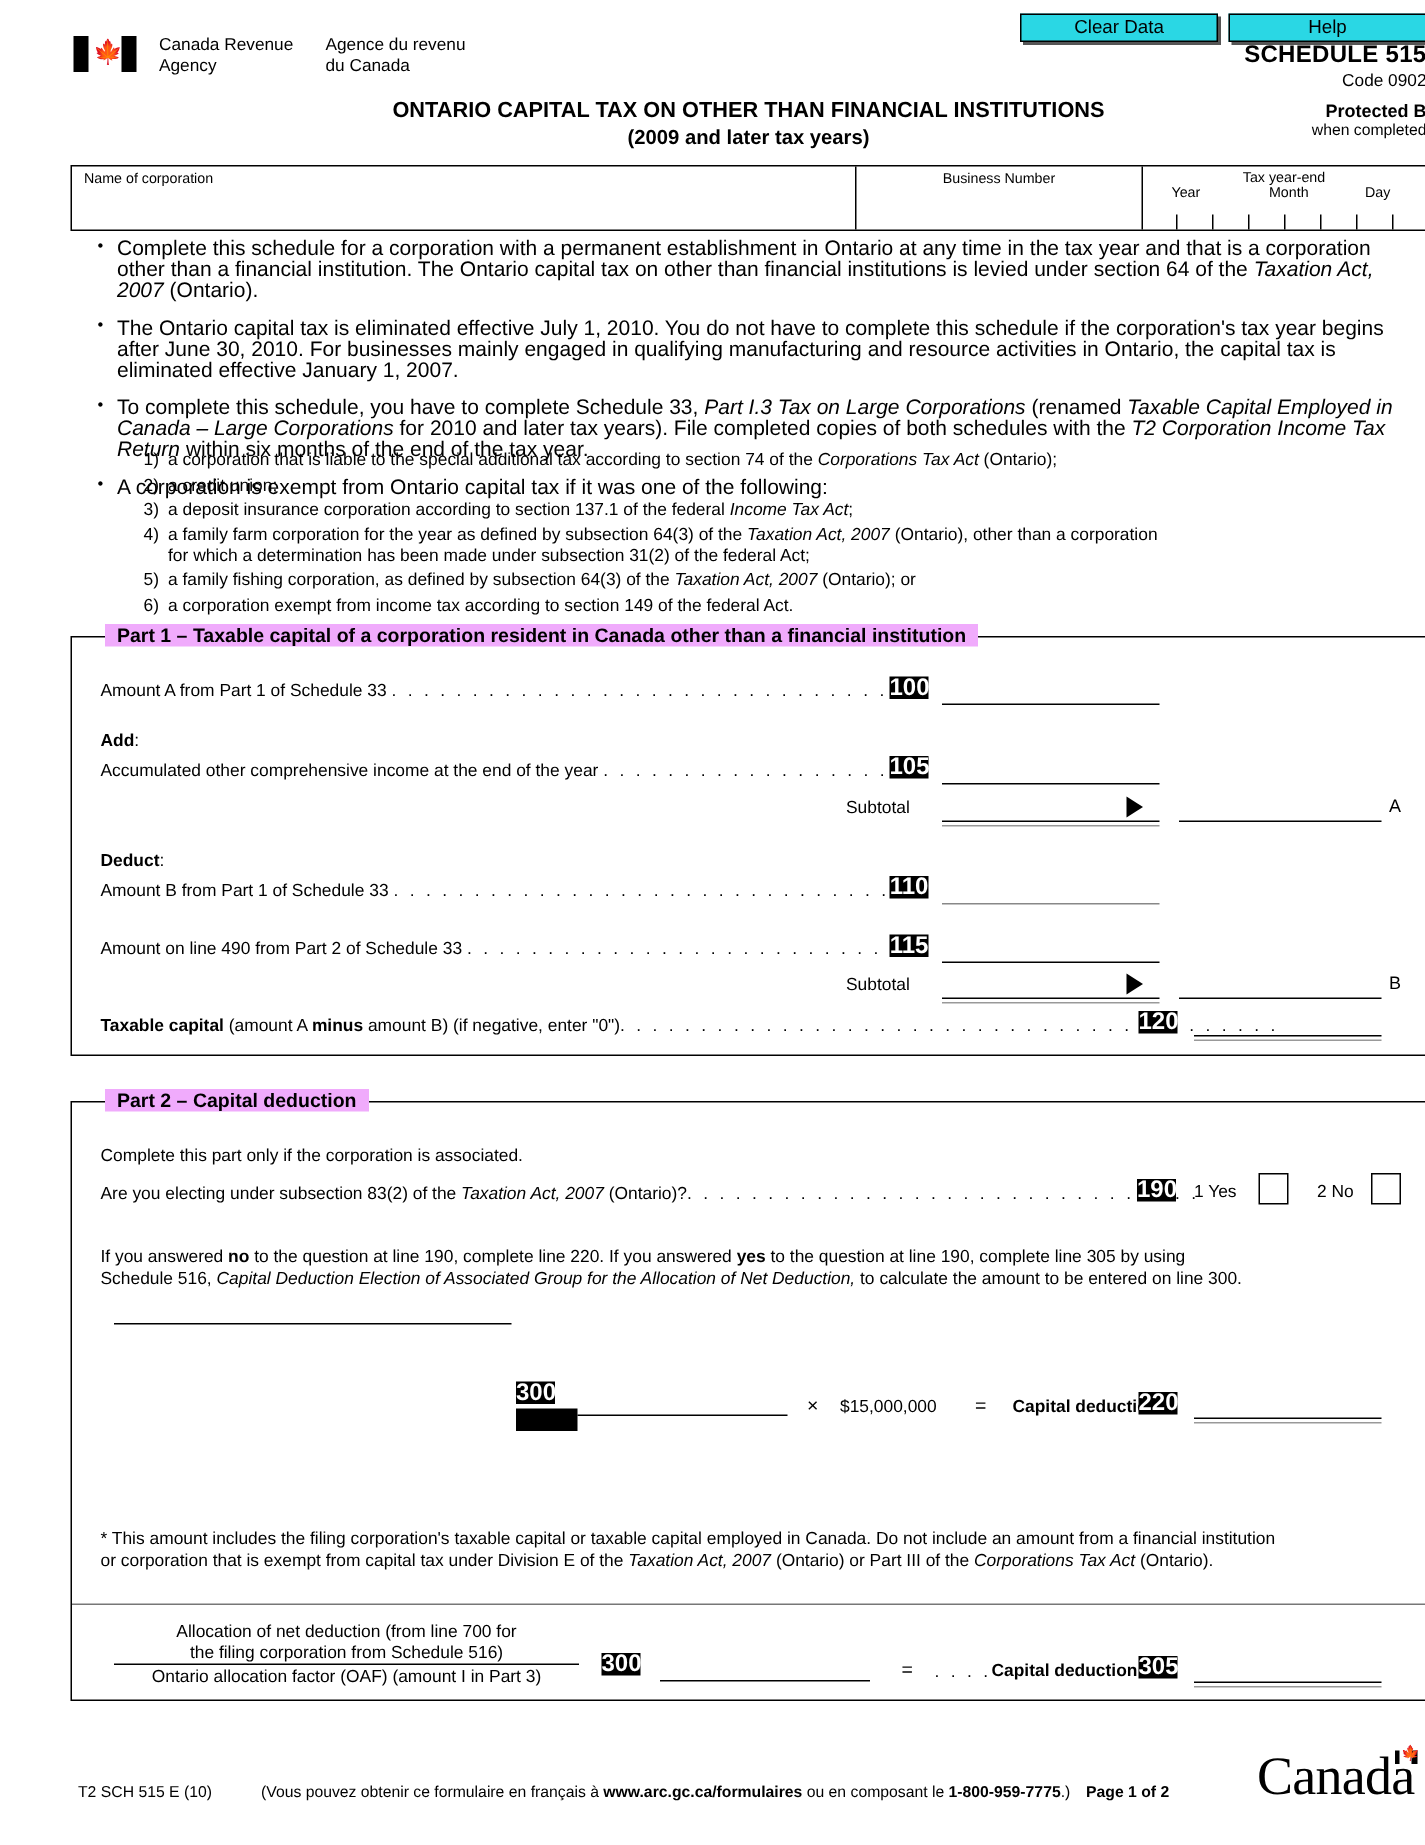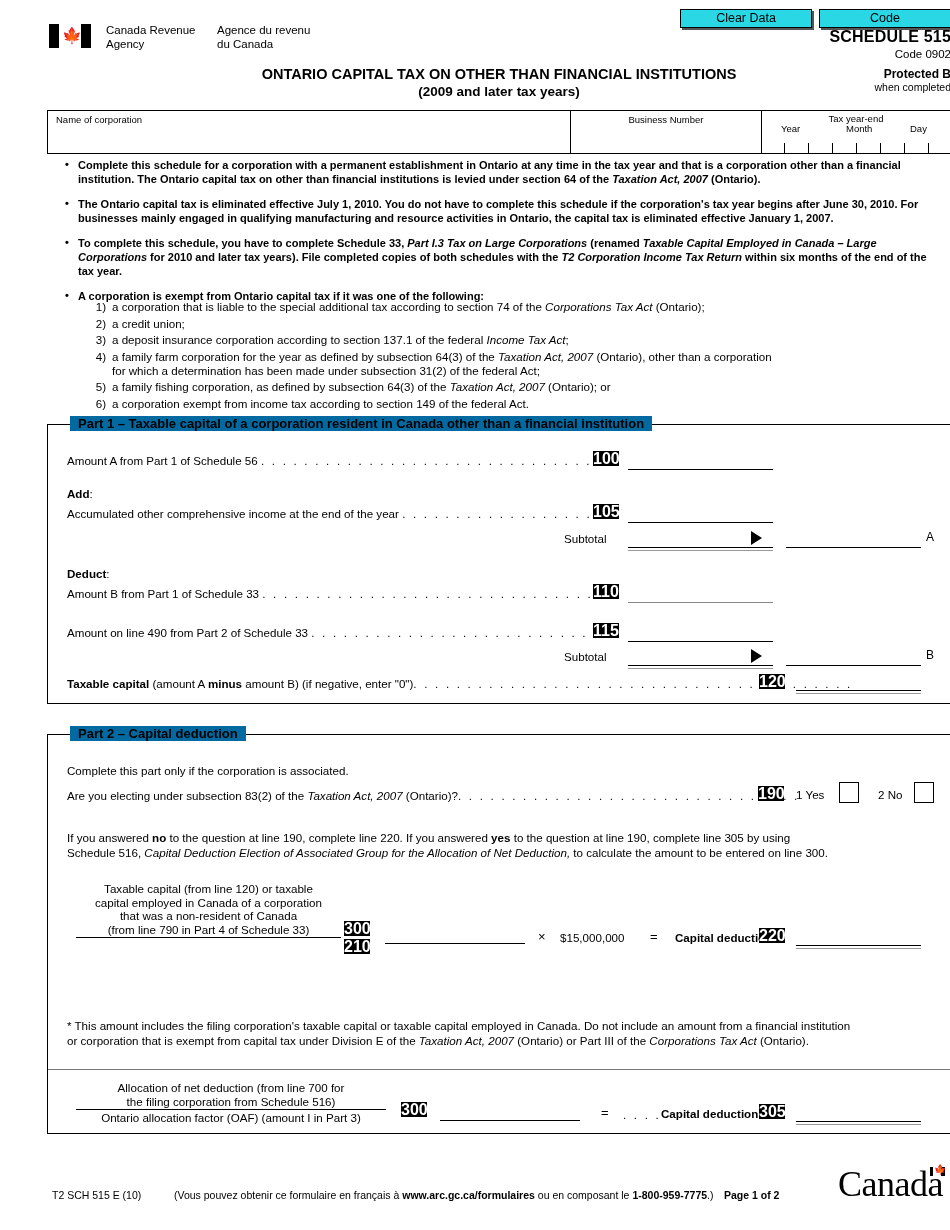--- a/index.html
+++ b/index.html
@@ -66,40 +66,40 @@
   .tyetitle { font-size:9.5px; text-align:center; padding-top:2px; }
   .tyecols { position:absolute; top:12px; left:0; width:100%; font-size:9.5px; }
   .tyecols span { position:absolute; }
   .tye-year  { left:19px; }
   .tye-month { left:84px; }
   .tye-day   { left:148px; }
   .ticks { position:absolute; bottom:0; left:0; width:100%; height:10px; }
   .tick { position:absolute; bottom:0; width:1px; height:10px; background:#000; }
 
   
-  .bullets { position:absolute; left:41px; top:158px; width:880px; font-size:11px; line-height:14px;font-weight:bold; }
+  .bullets { position:absolute; left:41px; top:158px; width:880px; font-size:14px; line-height:14px; }
   .bullet { position:relative; padding-left:13px; margin-bottom:11px; }
   .bullet::before { content:"\2022"; position:absolute; left:0; top:-1px; font-size:11px; }
   .bullet.tight { margin-bottom:7px; }
   i { font-style:italic; }
   b { font-weight:bold; }
 
   .numlist { position:absolute; left:62px; top:300px; width:870px; font-size:11.6px; line-height:14px; }
   .numrow { position:relative; padding-left:26px; margin-bottom:2.5px; }
   .numrow .n { position:absolute; left:0; top:0; width:20px; text-align:right; }
 
   
   .part {
     position:absolute;
     border:1.4px solid #000;
   }
   .part-legend {
     position:absolute;
     top:-9px; left:22px;
-    background:#0369a1;
+    background:#f0abfc;
     padding:0 8px;
     font-size:13px;
     font-weight:bold;
     white-space:nowrap;
     text-align:right;
   }
   #part1 { left:23px; top:424px; width:904px; height:280px; }
   #part2 { left:23px; top:734px; width:904px; height:400px; }
 
   
@@ -157,21 +157,21 @@
   .wmflag .b.l { left:0; } .wmflag .b.r { right:0; }
   .wmflag .lf { position:absolute; left:4px; top:-2px; font-size:10px; line-height:10px; }
 </style>
 </head>
 <body>
 
 <div class="page">
 
   <div class="topbtns">
     <div class="btn btn-clear">Clear Data</div>
-    <div class="btn btn-help">Code</div>
+    <div class="btn btn-help">Help</div>
   </div>
 
   <div class="cra-logo">
     <div class="flag">
       <div class="bar l"></div>
       <div class="bar r"></div>
       <div class="leaf">🍁</div>
     </div>
   </div>
   <div class="cra-en">
@@ -265,21 +265,21 @@
     <div class="numrow">
       <span class="n">6)</span>
       a corporation exempt from income tax according to section 149 of the federal Act.
     </div>
   </div>
 
   <div class="part" id="part1">
     <div class="part-legend">Part 1 – Taxable capital of a corporation resident in Canada other than a financial institution</div>
 
     <div class="txt" style="left:19px; top:29px;">
-      <span>Amount A from Part 1 of Schedule 56</span>
+      <span>Amount A from Part 1 of Schedule 33</span>
       <span class="dots">. . . . . . . . . . . . . . . . . . . . . . . . . . . . . . . . .</span>
     </div>
     <div class="linebox" style="left:545px; top:26px;">100</div>
     <div class="rule" style="left:580px; top:44px; width:145px;"></div>
 
     <div class="txt txtb" style="left:19px; top:62px;">
       <span>Add</span><span style="font-weight:normal">:</span>
     </div>
 
     <div class="txt" style="left:19px; top:82px;">
@@ -339,31 +339,25 @@
     <div class="chk" style="left:791px; top:47px;"></div>
     <div class="txt" style="left:830px; top:53px;">2 No</div>
     <div class="chk" style="left:866px; top:47px;"></div>
 
     <div class="txt" style="left:19px; top:95px; width:870px; line-height:15px;">
       <span>If you answered </span><b>no</b><span> to the question at line 190, complete line 220. If you answered </span><b>yes</b><span> to the question at line 190, complete line 305 by using</span><br>
       <span>Schedule 516, </span><i>Capital Deduction Election of Associated Group for the Allocation of Net Deduction,</i><span> to calculate the amount to be entered on line 300.</span>
     </div>
 
     <div class="frac" style="left:28px; top:147px; width:265px;">
-      <div class="num">
-        <div>Taxable capital (from line 120) or taxable</div>
-        <div>capital employed in Canada of a corporation</div>
-        <div>that was a non-resident of Canada</div>
-        <div>(from line 790 in Part 4 of Schedule 33)</div>
-      </div>
       <div class="bar"></div>
     </div>
 
     <div class="linebox" style="left:296px; top:186px;">300</div>
-    <div class="linebox" style="left:296px; top:204px;">210</div>
+    <div class="linebox" style="left:296px; top:204px;padding-left:41px;">210</div>
     <div class="rule" style="left:337px; top:208px; width:140px;"></div>
     <div class="txt" style="left:490px; top:195px; font-size:13px;">×</div>
     <div class="txt" style="left:512px; top:196px;">$15,000,000</div>
     <div class="txt" style="left:602px; top:195px; font-size:13px;">=</div>
     <div class="txt txtb" style="left:627px; top:196px;">Capital deduction</div>
     <div class="linebox" style="left:711px; top:193px;">220</div>
     <div class="rule dbl" style="left:748px; top:210px; width:125px;"></div>
 
     <div class="txt" style="left:19px; top:283px; width:870px; line-height:15px;">
       <span>* This amount includes the filing corporation's taxable capital or taxable capital employed in Canada. Do not include an amount from a financial institution</span><br>

